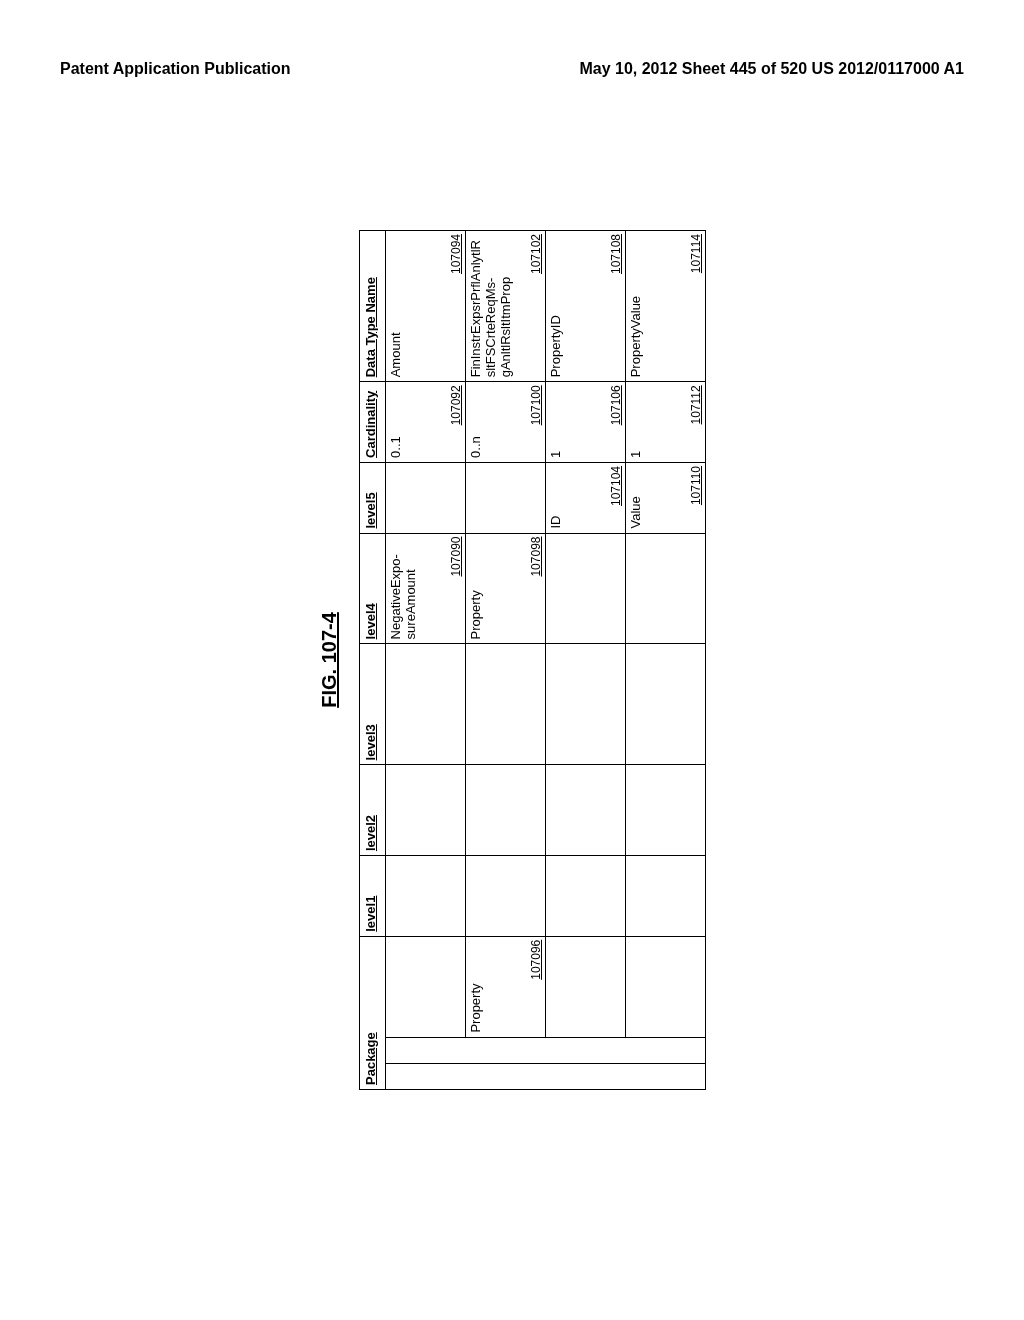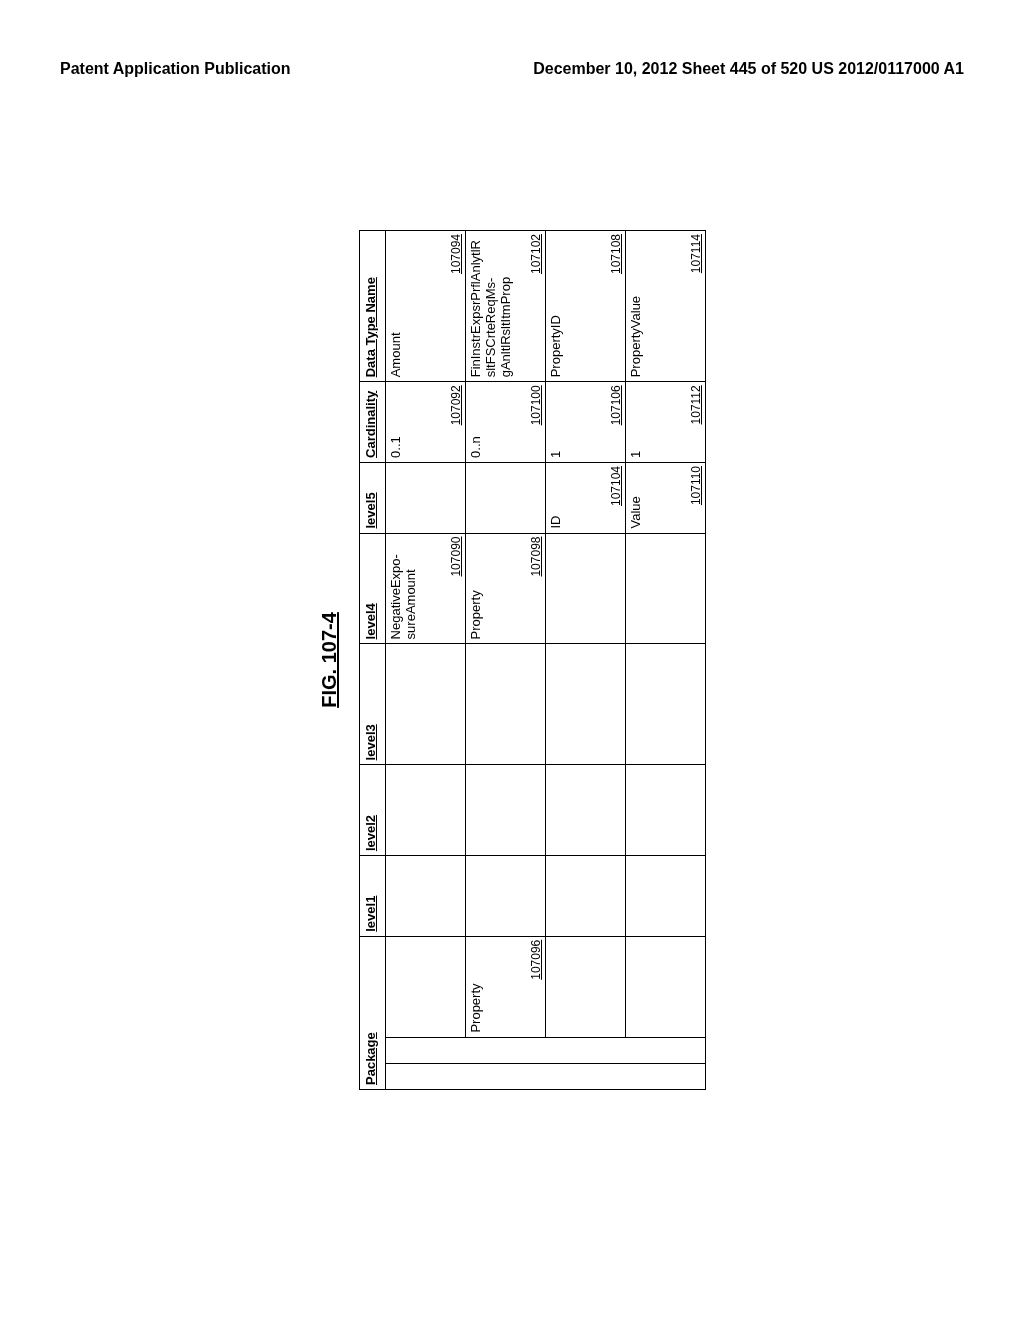--- a/index.html
+++ b/index.html
@@ -34,21 +34,21 @@
   
   td.leadcell { border-right: 1px solid #000; }
   
 </style>
 </head>
 <body>
 
 <div class="page">
   <div class="header">
     <div class="left">Patent Application Publication</div>
-    <div class="right">December 10, 2012  Sheet 445 of 520   US 2012/0117000 A1</div>
+    <div class="right">May 10, 2012  Sheet 445 of 520   US 2012/0117000 A1</div>
   </div>
 
   <div class="figure-area">
     <div class="fig-title">FIG. 107-4</div>
 
     <table class="data">
       <colgroup>
         <col class="lead-col">
           <col class="lead-col">
         <col class="pkg">

